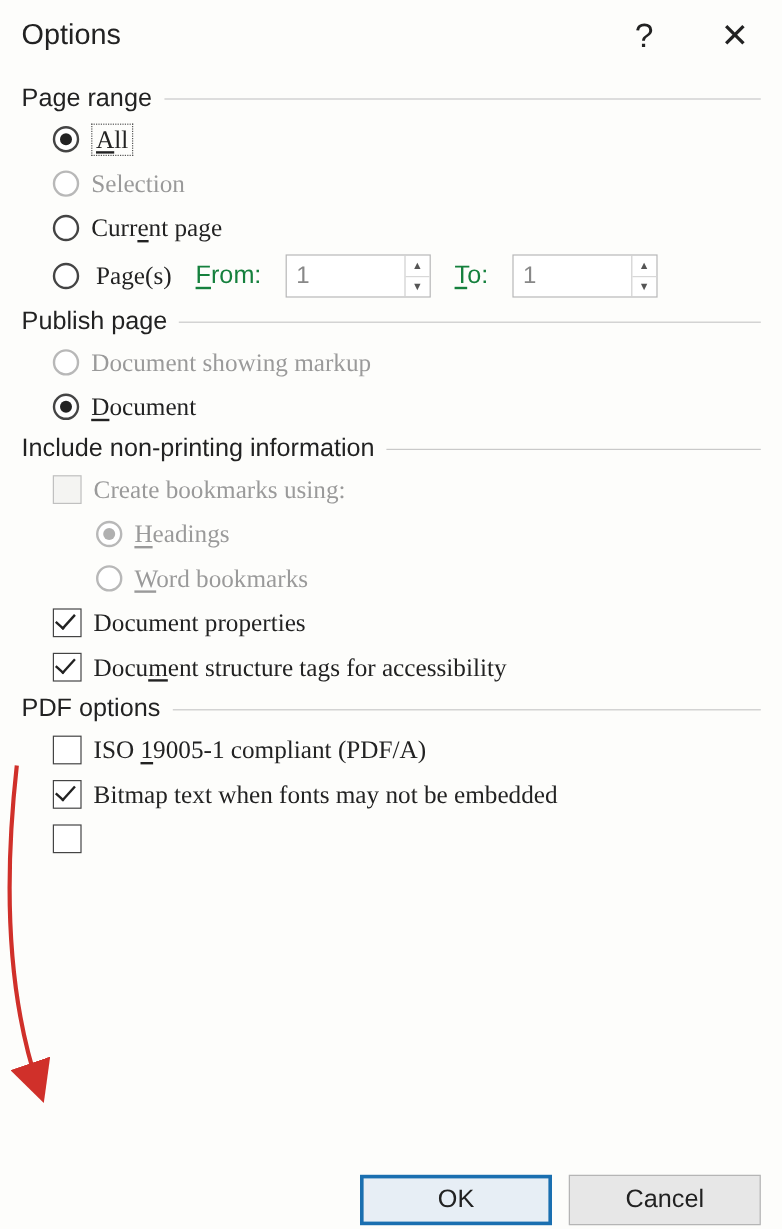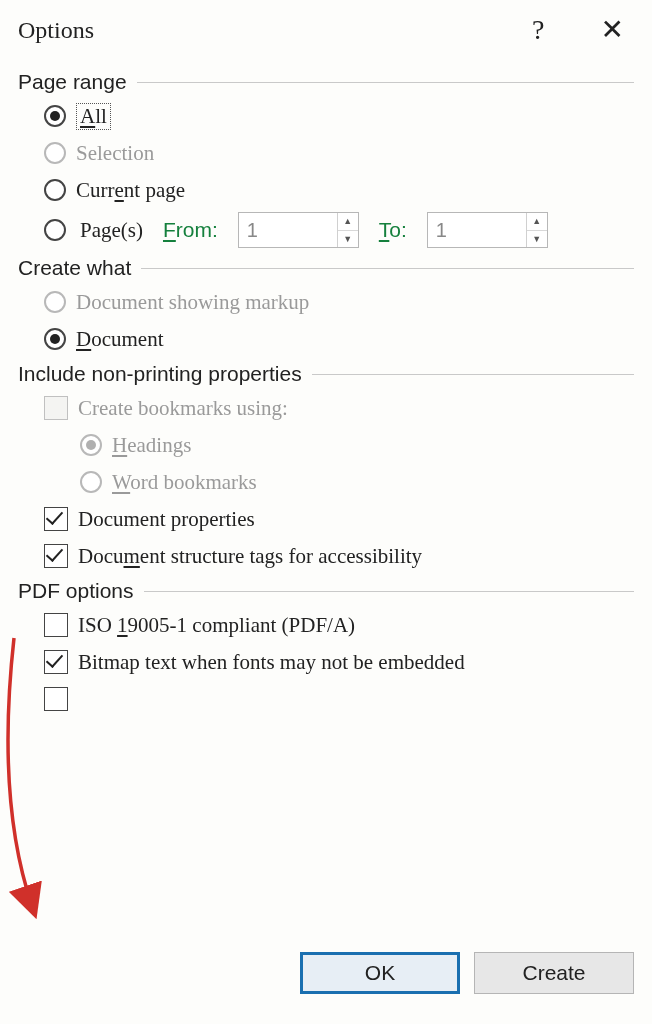--- a/index.html
+++ b/index.html
@@ -18,21 +18,20 @@
     width: 652px;
     height: 1024px;
     padding: 10px 18px 18px 18px;
     position: relative;
   }
   .titlebar {
     display: flex;
     align-items: center;
     justify-content: space-between;
     padding: 6px 0 18px 0;
-    font-family: Liberation Serif, serif;
   }
   .titlebar .title {
     font-size: 24px;
     font-weight: 400;
   }
   .title-actions {
     display: flex;
     align-items: center;
     gap: 56px;
     padding-right: 10px;
@@ -161,21 +160,21 @@
 
   .from-to-label {
     color: #15803d;
     font-size: 21px;
     margin: 0 6px 0 6px;
   }
 
   .footer {
     position: absolute;
     right: 18px;
-    bottom: 30px;
+    bottom: 3px;
     display: flex;
     gap: 14px;
   }
   .btn {
     width: 160px;
     height: 42px;
     display: flex;
     align-items: center;
     justify-content: center;
     font-size: 21px;
@@ -246,36 +245,36 @@
         <input value="1" style="">
         <span class="btns">
             <div>▲</div>
             <div>▼</div>
           </span>
       </span>
     </div>
   </div>
 
   <div class="group-header">
-    <span class="label">Create what</span>
+    <span class="label">Publish page</span>
     <div class="rule"></div>
   </div>
   <div class="group-body">
     <div class="row">
       <span class="radio disabled"></span>
       <span class="txt disabled-text">Document showing markup</span>
     </div>
     <div class="row">
       <span class="radio selected"></span>
       <span class="txt"><span class="u">D</span>ocument</span>
     </div>
   </div>
 
   <div class="group-header">
-    <span class="label">Include non-printing properties</span>
+    <span class="label">Include non-printing information</span>
     <div class="rule"></div>
   </div>
   <div class="group-body">
     <div class="row">
       <span class="check disabled"></span>
       <span class="txt disabled-text">Create bookmarks using:</span>
     </div>
     <div style="padding-left:36px;">
       <div class="row">
         <span class="radio disabled selected"></span>
@@ -309,21 +308,21 @@
       <span class="check checked"></span>
       <span class="txt">Bitmap text when fonts may not be embedded</span>
     </div>
     <div class="row">
       <span class="check"></span>
     </div>
   </div>
 
   <div class="footer">
     <div class="btn primary">OK</div>
-    <div class="btn secondary">Create</div>
+    <div class="btn secondary">Cancel</div>
   </div>
 
   <svg class="arrow-svg" viewBox="0 0 70 300">
     <defs>
       <marker id="ah" markerWidth="10" markerHeight="10" refX="6" refY="5" orient="auto">
         <path d="M0,0 L10,5 L0,10 z" fill="#d0302a"></path>
       </marker>
     </defs>
     <path d="M20,8 Q2,170 38,276" stroke="#d0302a" stroke-width="3.5" fill="none" marker-end="url(#ah)"></path>
   </svg>

